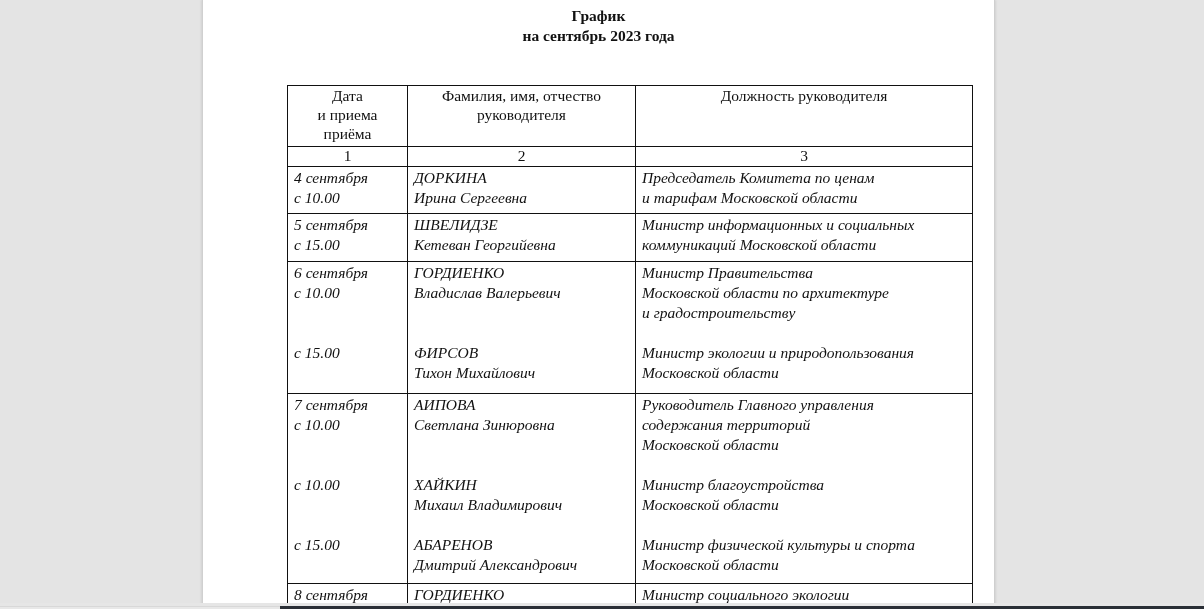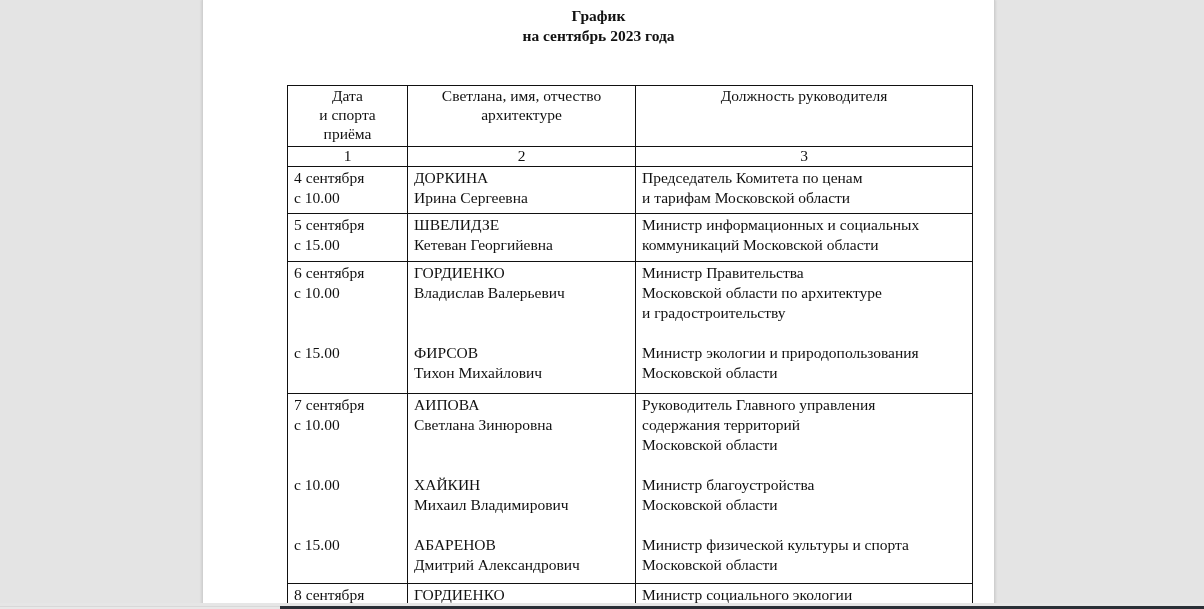--- a/index.html
+++ b/index.html
@@ -43,21 +43,21 @@
   col.c3 { width: 337px; }
   th.hdr {
     height: 61px; text-align: center; vertical-align: middle;
     line-height: 19px; padding: 0 4px; font-family: Liberation Serif, serif;
   }
   th.hdr .ln { display: block; }
   td.num {
     height: 20px; text-align: center; line-height: 18px; padding: 0;
   }
   td.cell { padding: 1px 6px 0 6px; line-height: 20px; }
-  td.cell .ln { display: block; white-space: nowrap; }
+  td.cell .ln { display: block; white-space: nowrap; font-style: italic; }
   .bottom-strip {
     position: absolute; left: 0; top: 603px; width: 1204px; height: 6px;
     background: #e6e6e6;
   }
   .bottom-strip .dark {
     position: absolute; left: 280px; top: 3px; width: 924px; height: 3px;
     background: #2a2f36;
   }
   .bottom-strip .light {
     position: absolute; left: 0; top: 3px; width: 280px; height: 3px;
@@ -79,26 +79,26 @@
     <table class="sched">
       <colgroup>
           <col class="c1">
           <col class="c2">
           <col class="c3">
         </colgroup>
       <thead>
         <tr>
           <th class="hdr">
             <span class="ln">Дата</span>
-            <span class="ln">и спорта</span>
+            <span class="ln">и приема</span>
             <span class="ln">приёма</span>
           </th>
           <th class="hdr">
-            <span class="ln">Светлана, имя, отчество</span>
-            <span class="ln">архитектуре</span>
+            <span class="ln">Фамилия, имя, отчество</span>
+            <span class="ln">руководителя</span>
           </th>
           <th class="hdr">
             <span class="ln">Должность руководителя</span>
           </th>
         </tr>
         <tr>
           <td class="num">1</td>
           <td class="num">2</td>
           <td class="num">3</td>
         </tr>

